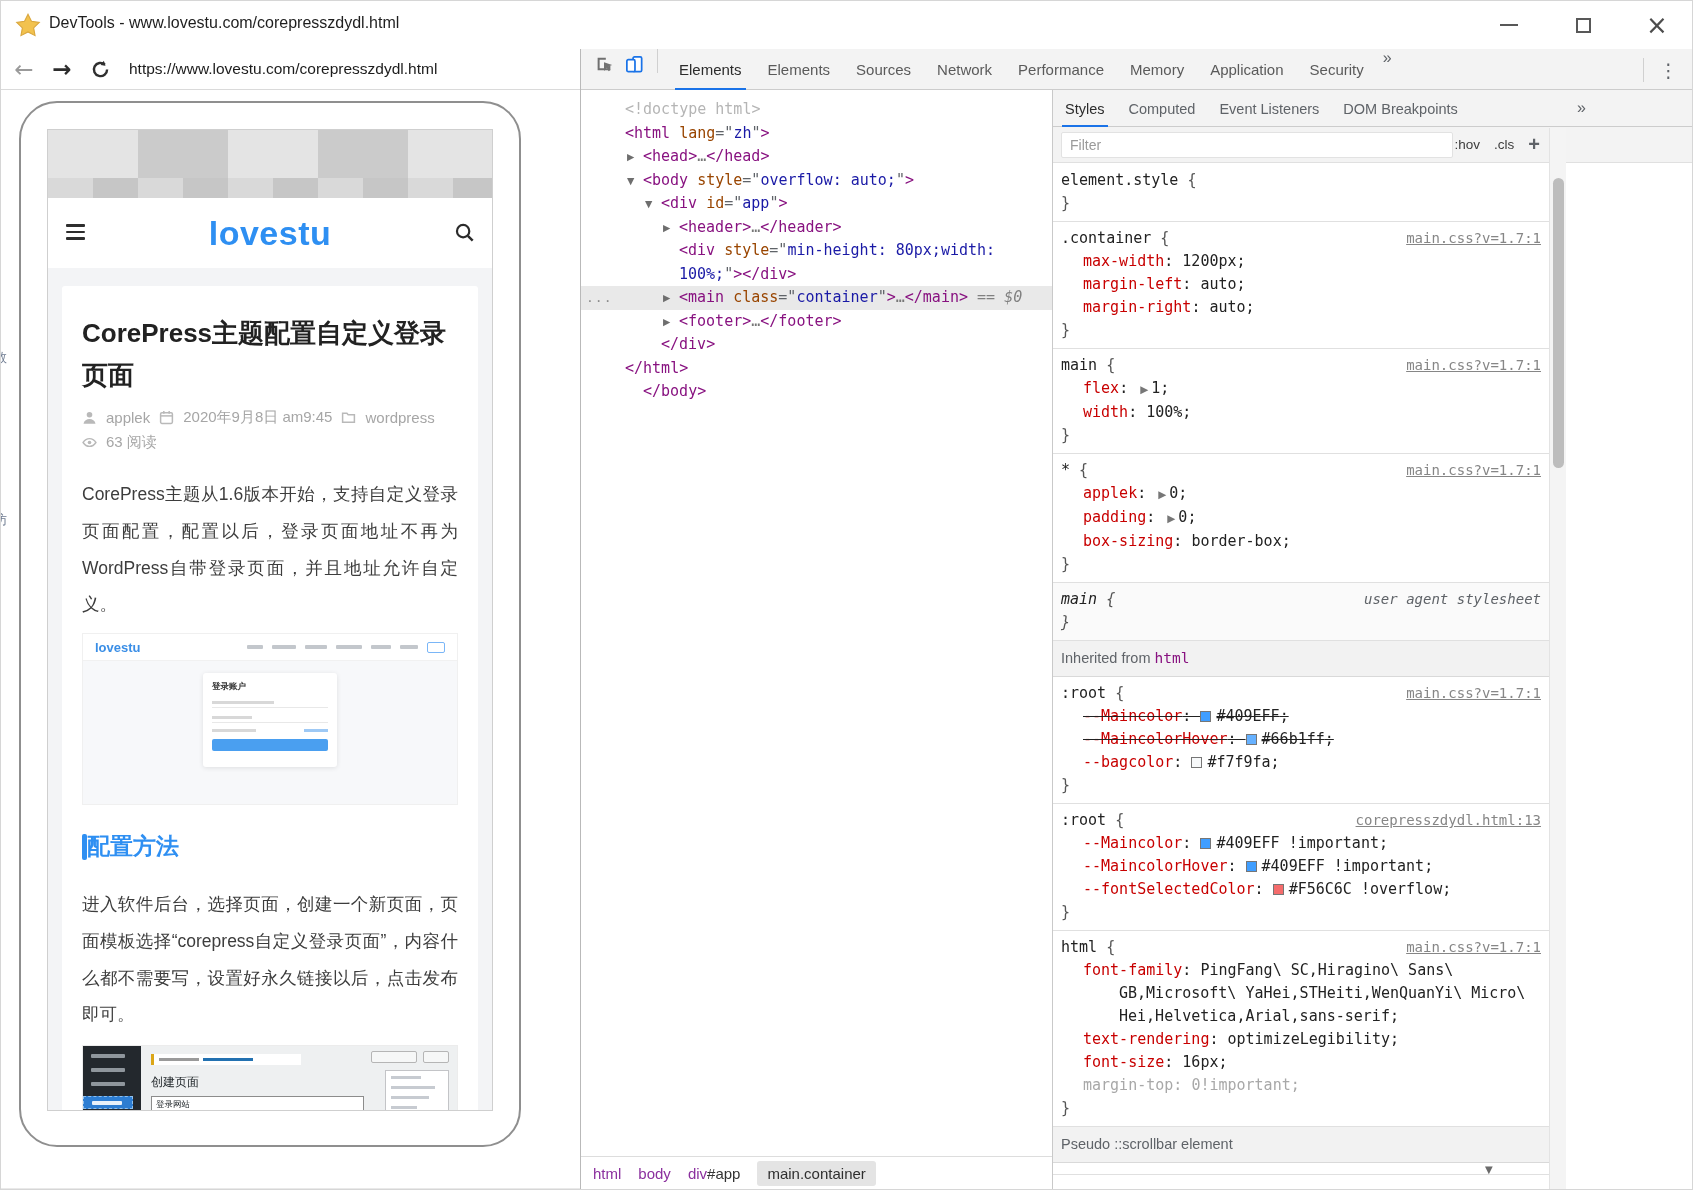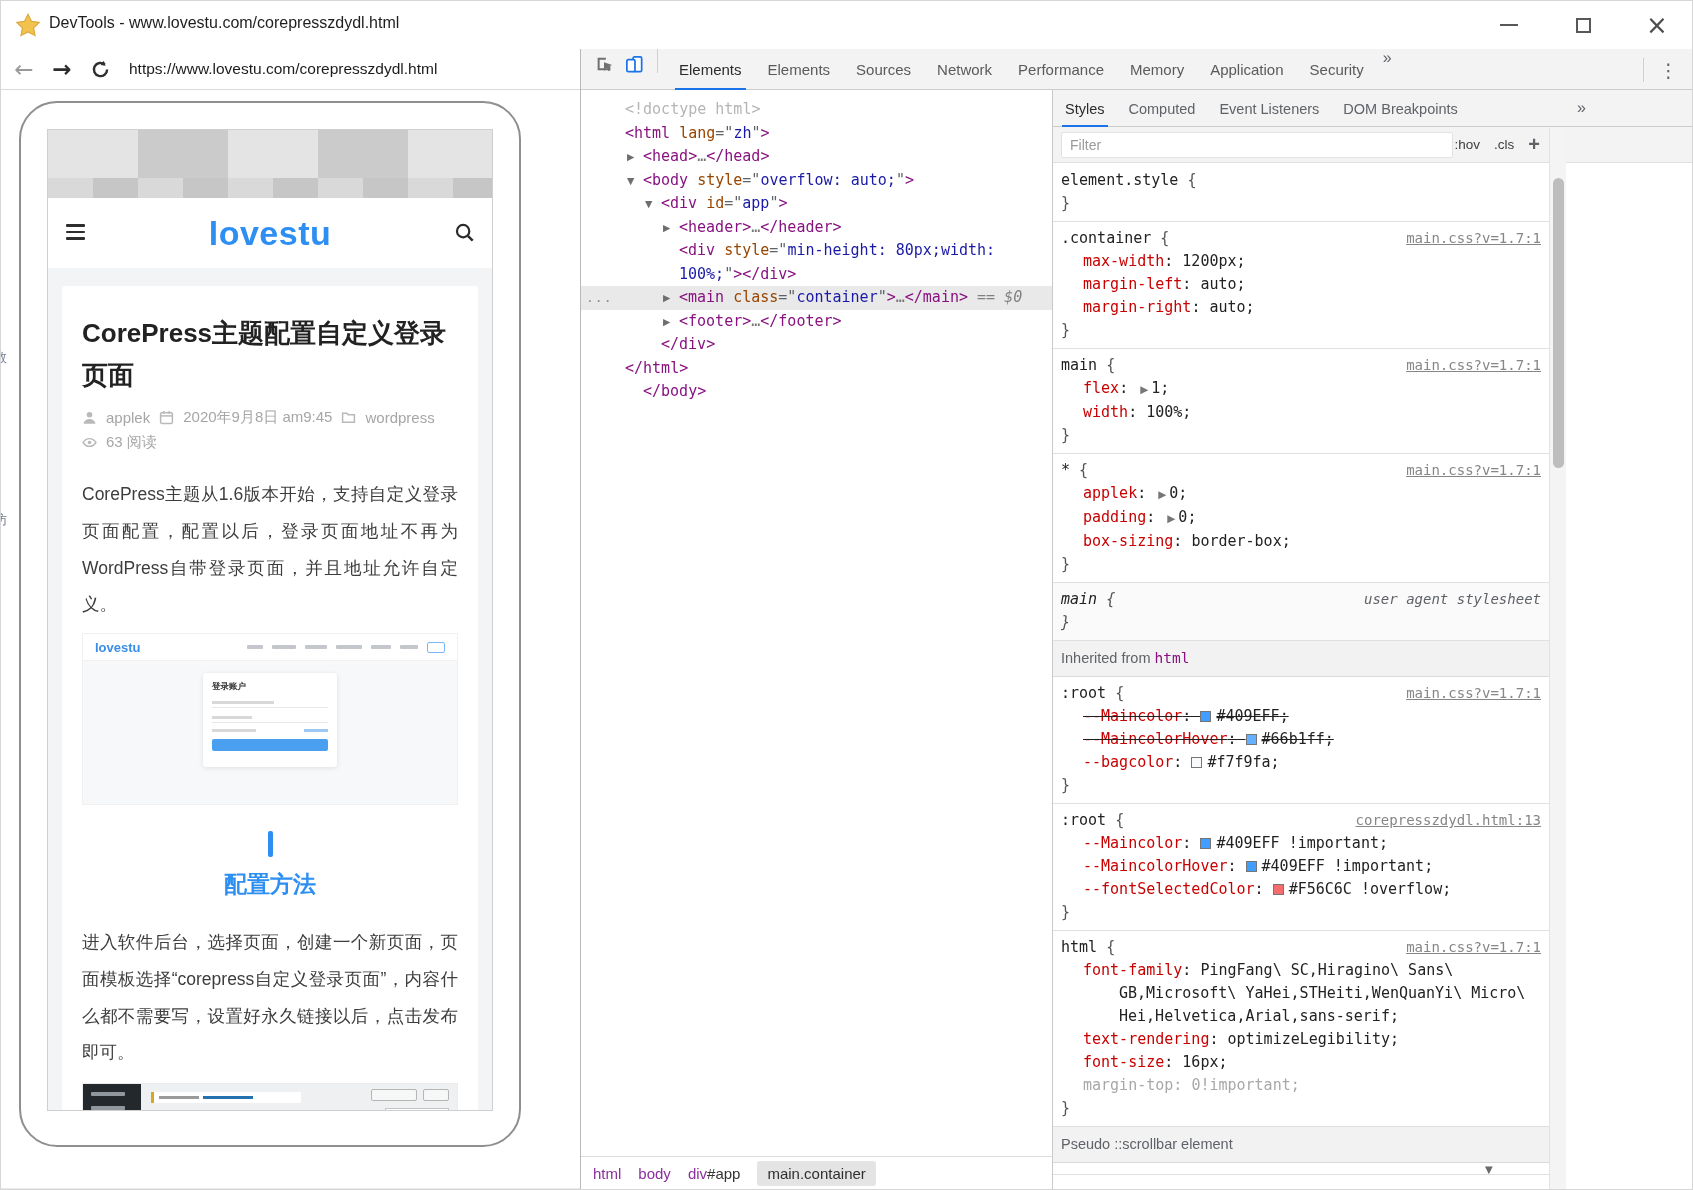--- a/index.html
+++ b/index.html
@@ -62,21 +62,21 @@
   .s1-title{font-size:8.5px;font-weight:bold;color:#333;}
   .s1-input{height:10px;border-bottom:1px solid #e8e8e8;display:flex;align-items:center;margin-top:5px;}
   .s1-input i{display:block;width:62px;height:3px;background:#d8d8d8;}
   .s1-input.short i{width:40px;}
   .s1-row{margin-top:6px;display:flex;justify-content:space-between;align-items:center;}
   .s1-row .chk{display:block;width:44px;height:3px;background:#d8d8d8;}
   .s1-row .lnk{display:block;width:24px;height:3px;background:#9ec9f5;}
   .s1-btn{margin-top:7px;height:12px;background:#4a9ff0;border-radius:2px;}
 
   
-  .a-h2{margin-top:26px;display:flex;align-items:center;gap:12px;flex-direction:column;}
+  .a-h2{margin-top:26px;display:flex;align-items:center;}
   .h2bar{width:5px;height:26px;background:#2e8ff2;border-radius:2px;flex:none;}
   .h2txt{font-size:23px;font-weight:bold;color:#2e8ff2;}
 
   
   .shot2{margin-top:12px;height:170px;display:flex;border:1px solid #ececec;}
   .s2-side{width:58px;background:#23282d;padding:8px 0 0 8px;flex:none;}
   .s2-side i{display:block;width:34px;height:4px;background:#8f969c;border-radius:1px;margin-bottom:10px;}
   .s2-side .hl{width:50px;height:13px;background:#2d7dd2;border:1px dashed #8fc0ee;margin-left:-8px;padding:4px 0 0 8px;}
   .s2-side .hl i{width:30px;margin:0;background:#e8f1fa;}
   .s2-main{flex:1;background:#eef0f1;position:relative;padding:6px 10px;}

